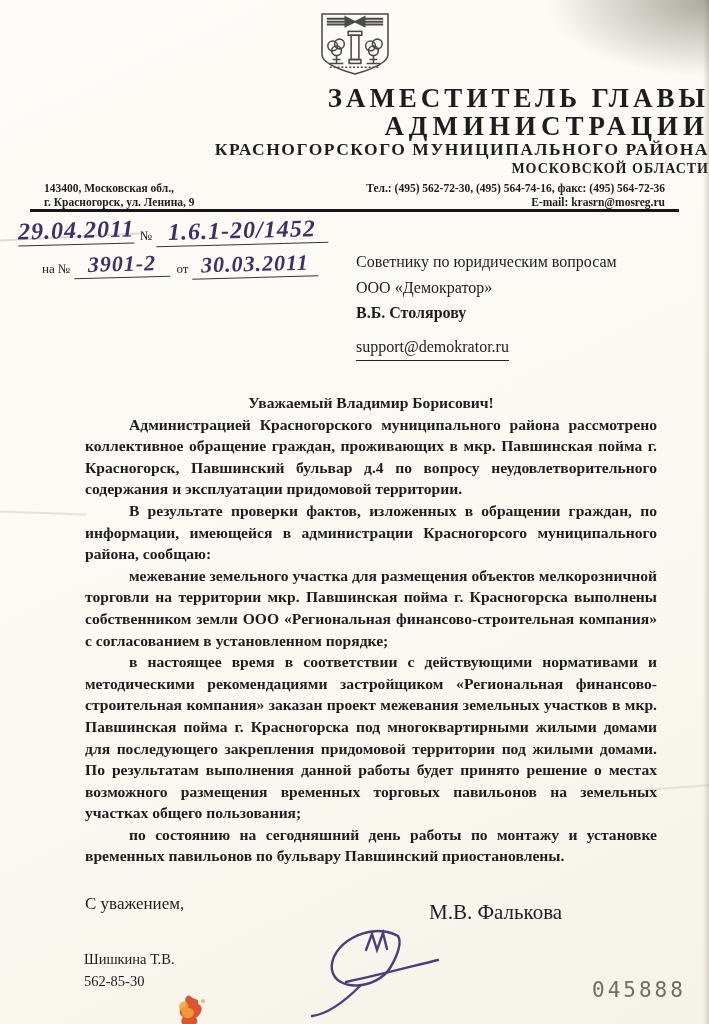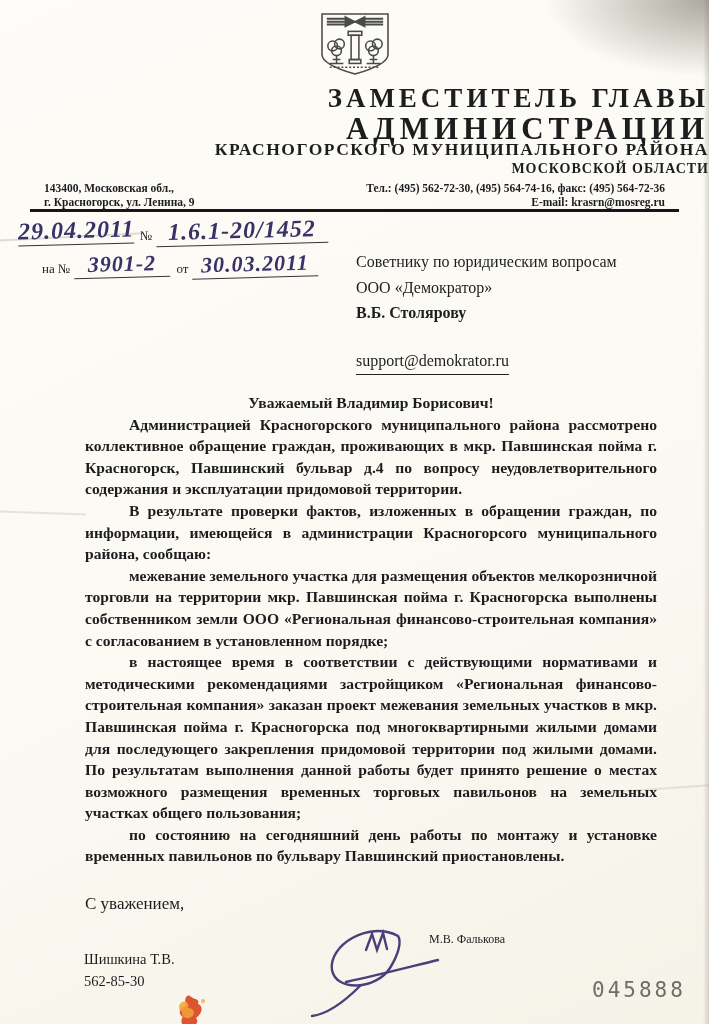--- a/index.html
+++ b/index.html
@@ -21,21 +21,21 @@
     background: rgba(110,104,90,0.22); transform:rotate(-3deg); border-radius:2px; }
   .crease2 { position:absolute; left:-4px; top:512px; width:90px; height:2px;
     background: rgba(110,104,90,0.16); transform:rotate(2deg); }
   .crease3 { position:absolute; right:-8px; top:788px; width:120px; height:2px;
     background: rgba(110,104,90,0.14); transform:rotate(-4deg); }
 
   
   .arms { position:absolute; left:316px; top:11px; width:78px; height:66px; }
   .title-line { position:absolute; left:0; right:0; text-align:right; font-weight:bold; }
   .t1 { top:83px;  font-size:27px; letter-spacing:4px; }
-  .t2 { top:111px; font-size:31px; letter-spacing:5px;padding-left:32px; }
+  .t2 { top:111px; font-size:27px; letter-spacing:5px;padding-left:32px; }
   .t3 { top:139px; font-size:17.5px; letter-spacing:1.5px; }
   .t4 { top:161px; font-size:14px;  letter-spacing:1px; }
 
   .addr { position:absolute; left:44px; top:182px; font-size:11.5px; font-weight:bold; line-height:13.5px; }
   .tel  { position:absolute; right:44px; top:182px; font-size:11.5px; font-weight:bold; line-height:13.5px; text-align:right;margin-left:36px; }
   .rule { position:absolute; left:30px; right:30px; top:209px; height:2.5px; background:#15151a; }
 
   
   .hw { font-style:italic; font-weight:600; color:#3a3166; letter-spacing:1px;
         line-height:1; padding-bottom:2px; text-align:center; transform:rotate(-1.5deg); }
@@ -45,31 +45,31 @@
   .ref-row2 { left:36px; top:253px; }
   .ref-lbl { font-size:13px; padding:0 4px 1px 6px; }
   .hw-date    { width:116px; font-size:24px; }
   .hw-num     { width:172px; font-size:24px; }
   .hw-refnum  { width:96px;  font-size:22px; }
   .hw-refdate { width:126px; font-size:22px; }
 
   
   .recipient { position:absolute; left:356px; top:249px; width:305px; font-size:16px; line-height:25.5px; }
   .recipient .bold { font-weight:bold; }
-  .recipient .email { display:inline-block; margin-top:22px; border-bottom:1px solid #222; padding-bottom:1px; }
+  .recipient .email { display:inline-block; margin-top:8px; border-bottom:1px solid #222; padding-bottom:1px; }
 
   
   .body { position:absolute; left:85px; top:392px; width:572px;
           font-size:15.6px; line-height:21.6px; text-align:justify;font-weight:bold; }
   .greeting { text-align:center; text-indent:0; }
   .body p { margin:0; text-indent:44px; }
 
   
   .closing  { position:absolute; left:85px; top:894px; font-size:17px; }
-  .signer   { position:absolute; left:429px; top:932px; font-size:12px;text-align:right; }
+  .signer   { position:absolute; left:429px; top:900px; font-size:21px;text-align:right; }
   .executor { position:absolute; left:84px; top:948px; font-size:14.5px; line-height:22px; }
   .stamp-no { position:absolute; left:592px; top:978px; font-family:"DejaVu Sans Mono", monospace;
               font-size:21px; letter-spacing:3px; color:#6e6e64; }
   .signature { position:absolute; left:298px; top:918px; width:155px; height:102px; }
   .ink-stain { position:absolute; left:170px; top:992px; width:44px; height:36px; }
 </style>
 </head>
 <body>
 
 <div class="page">

